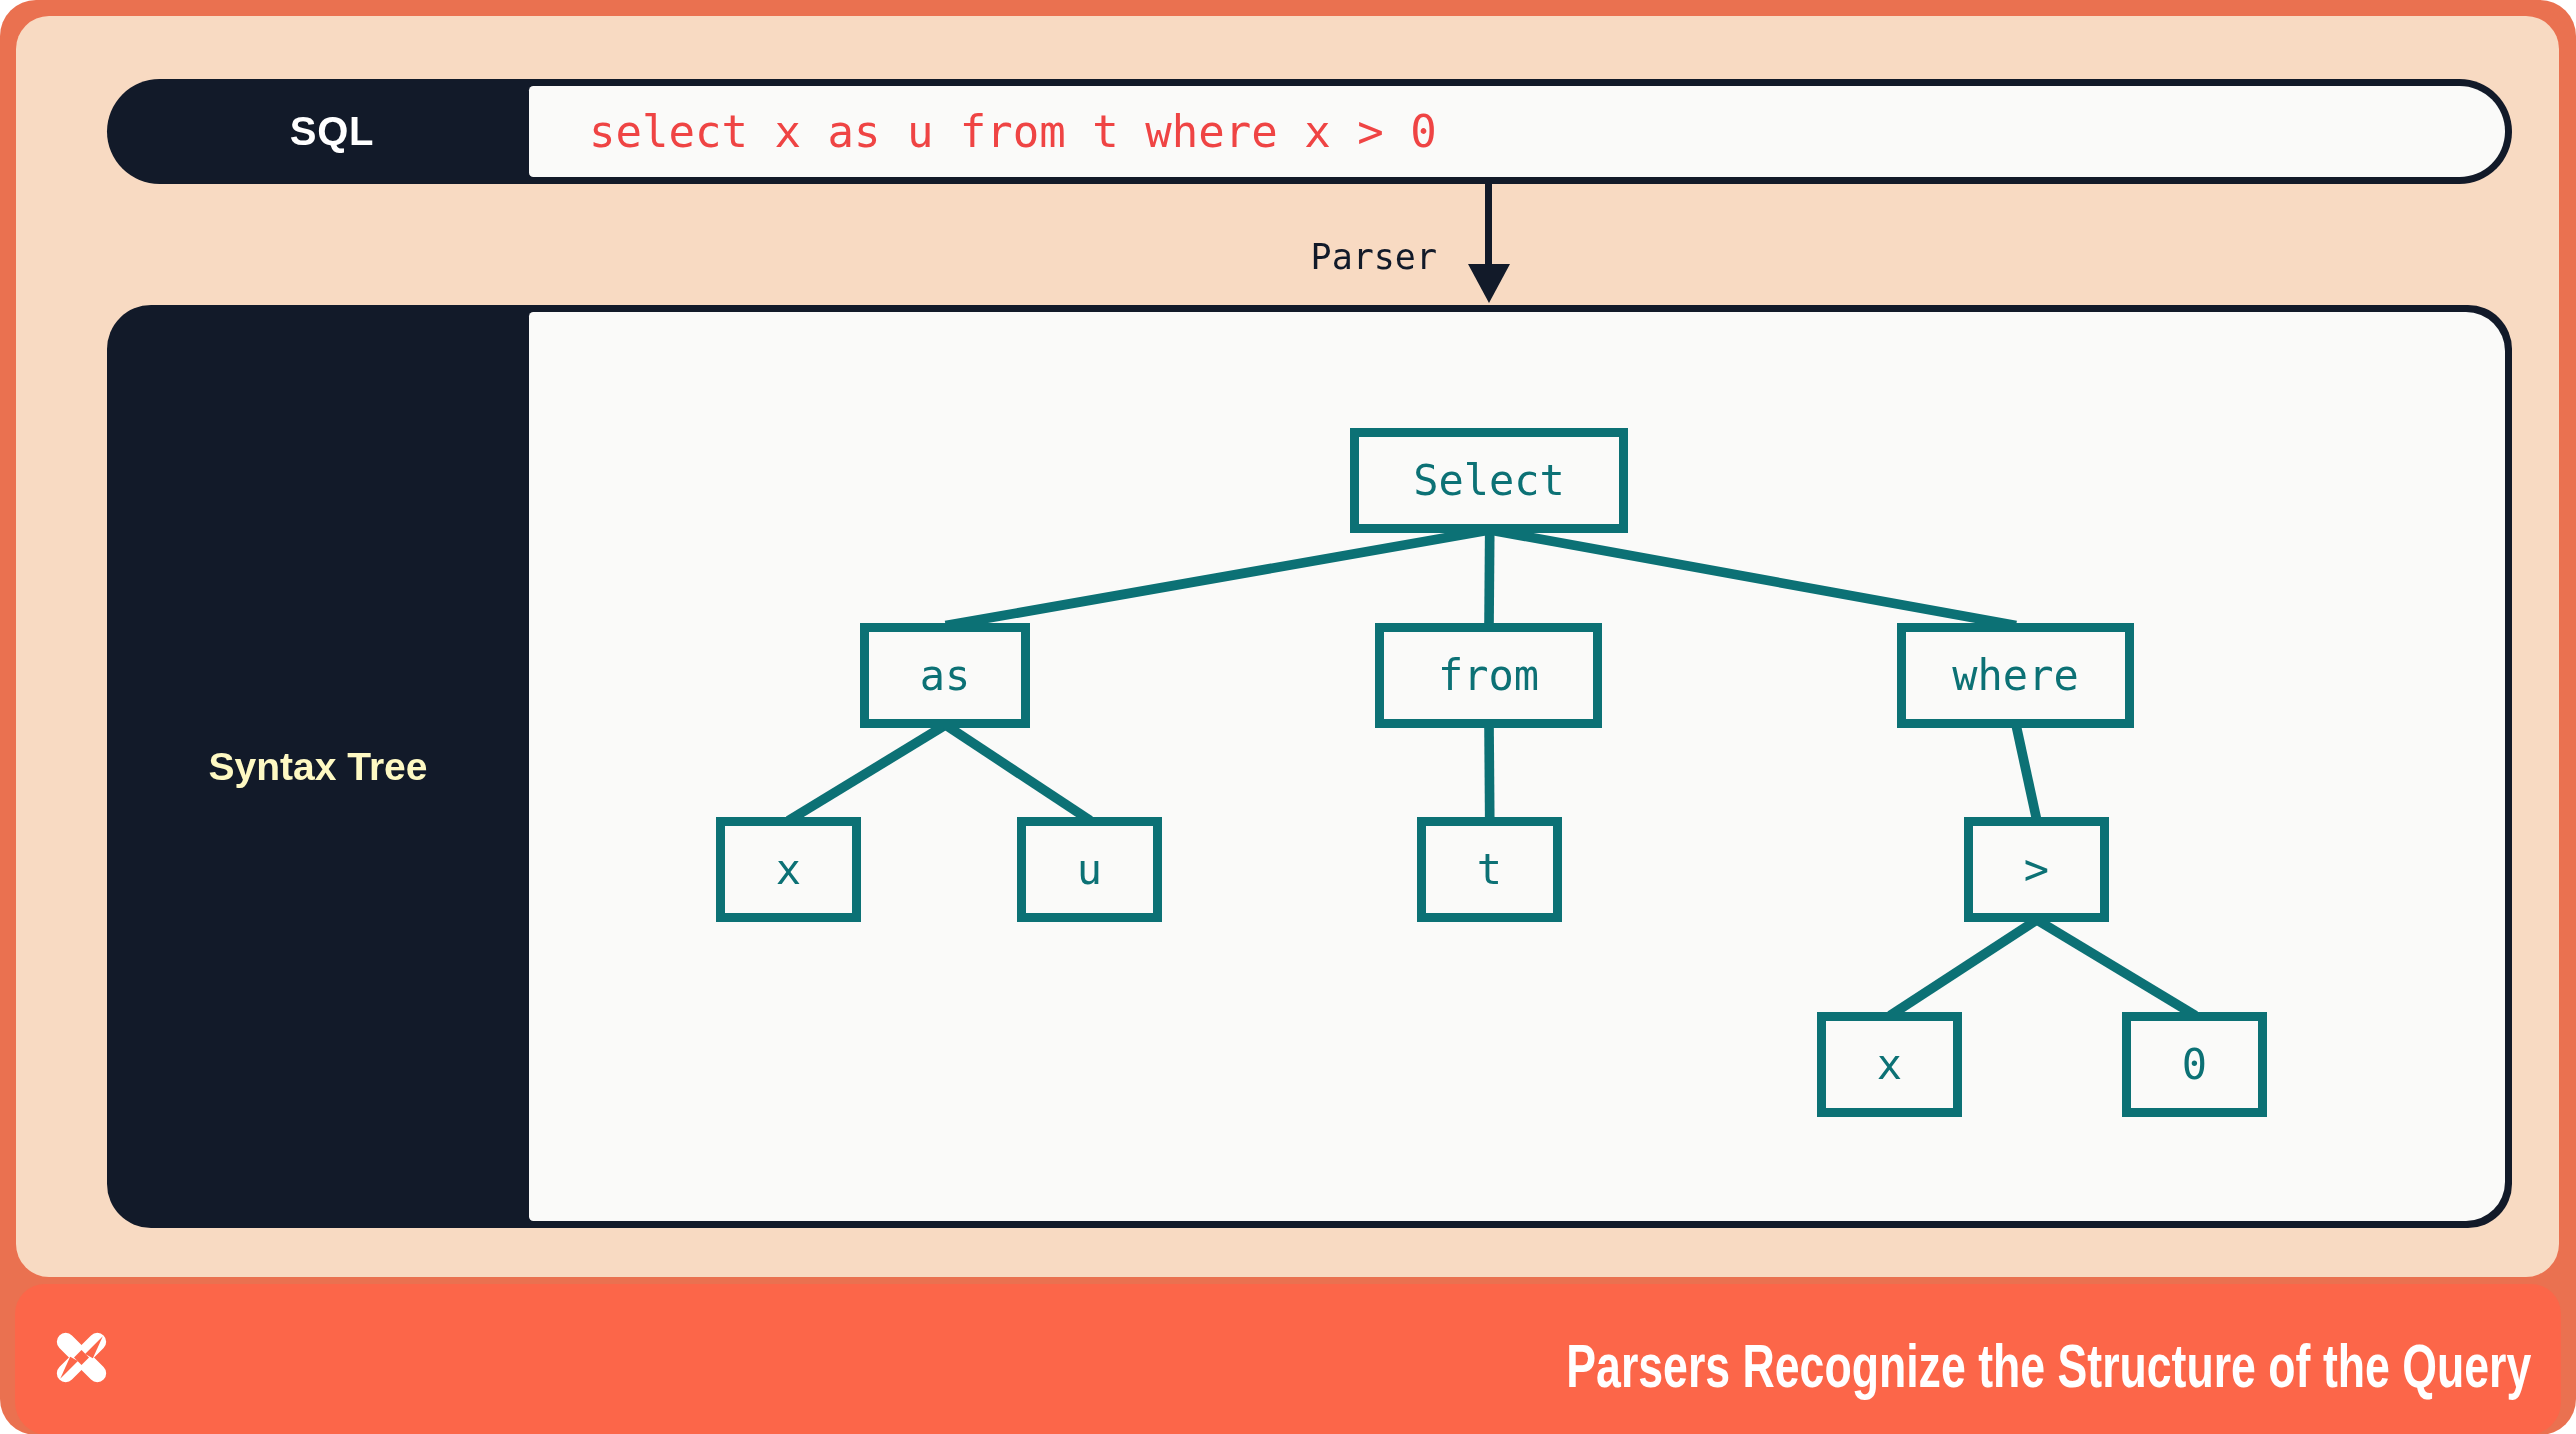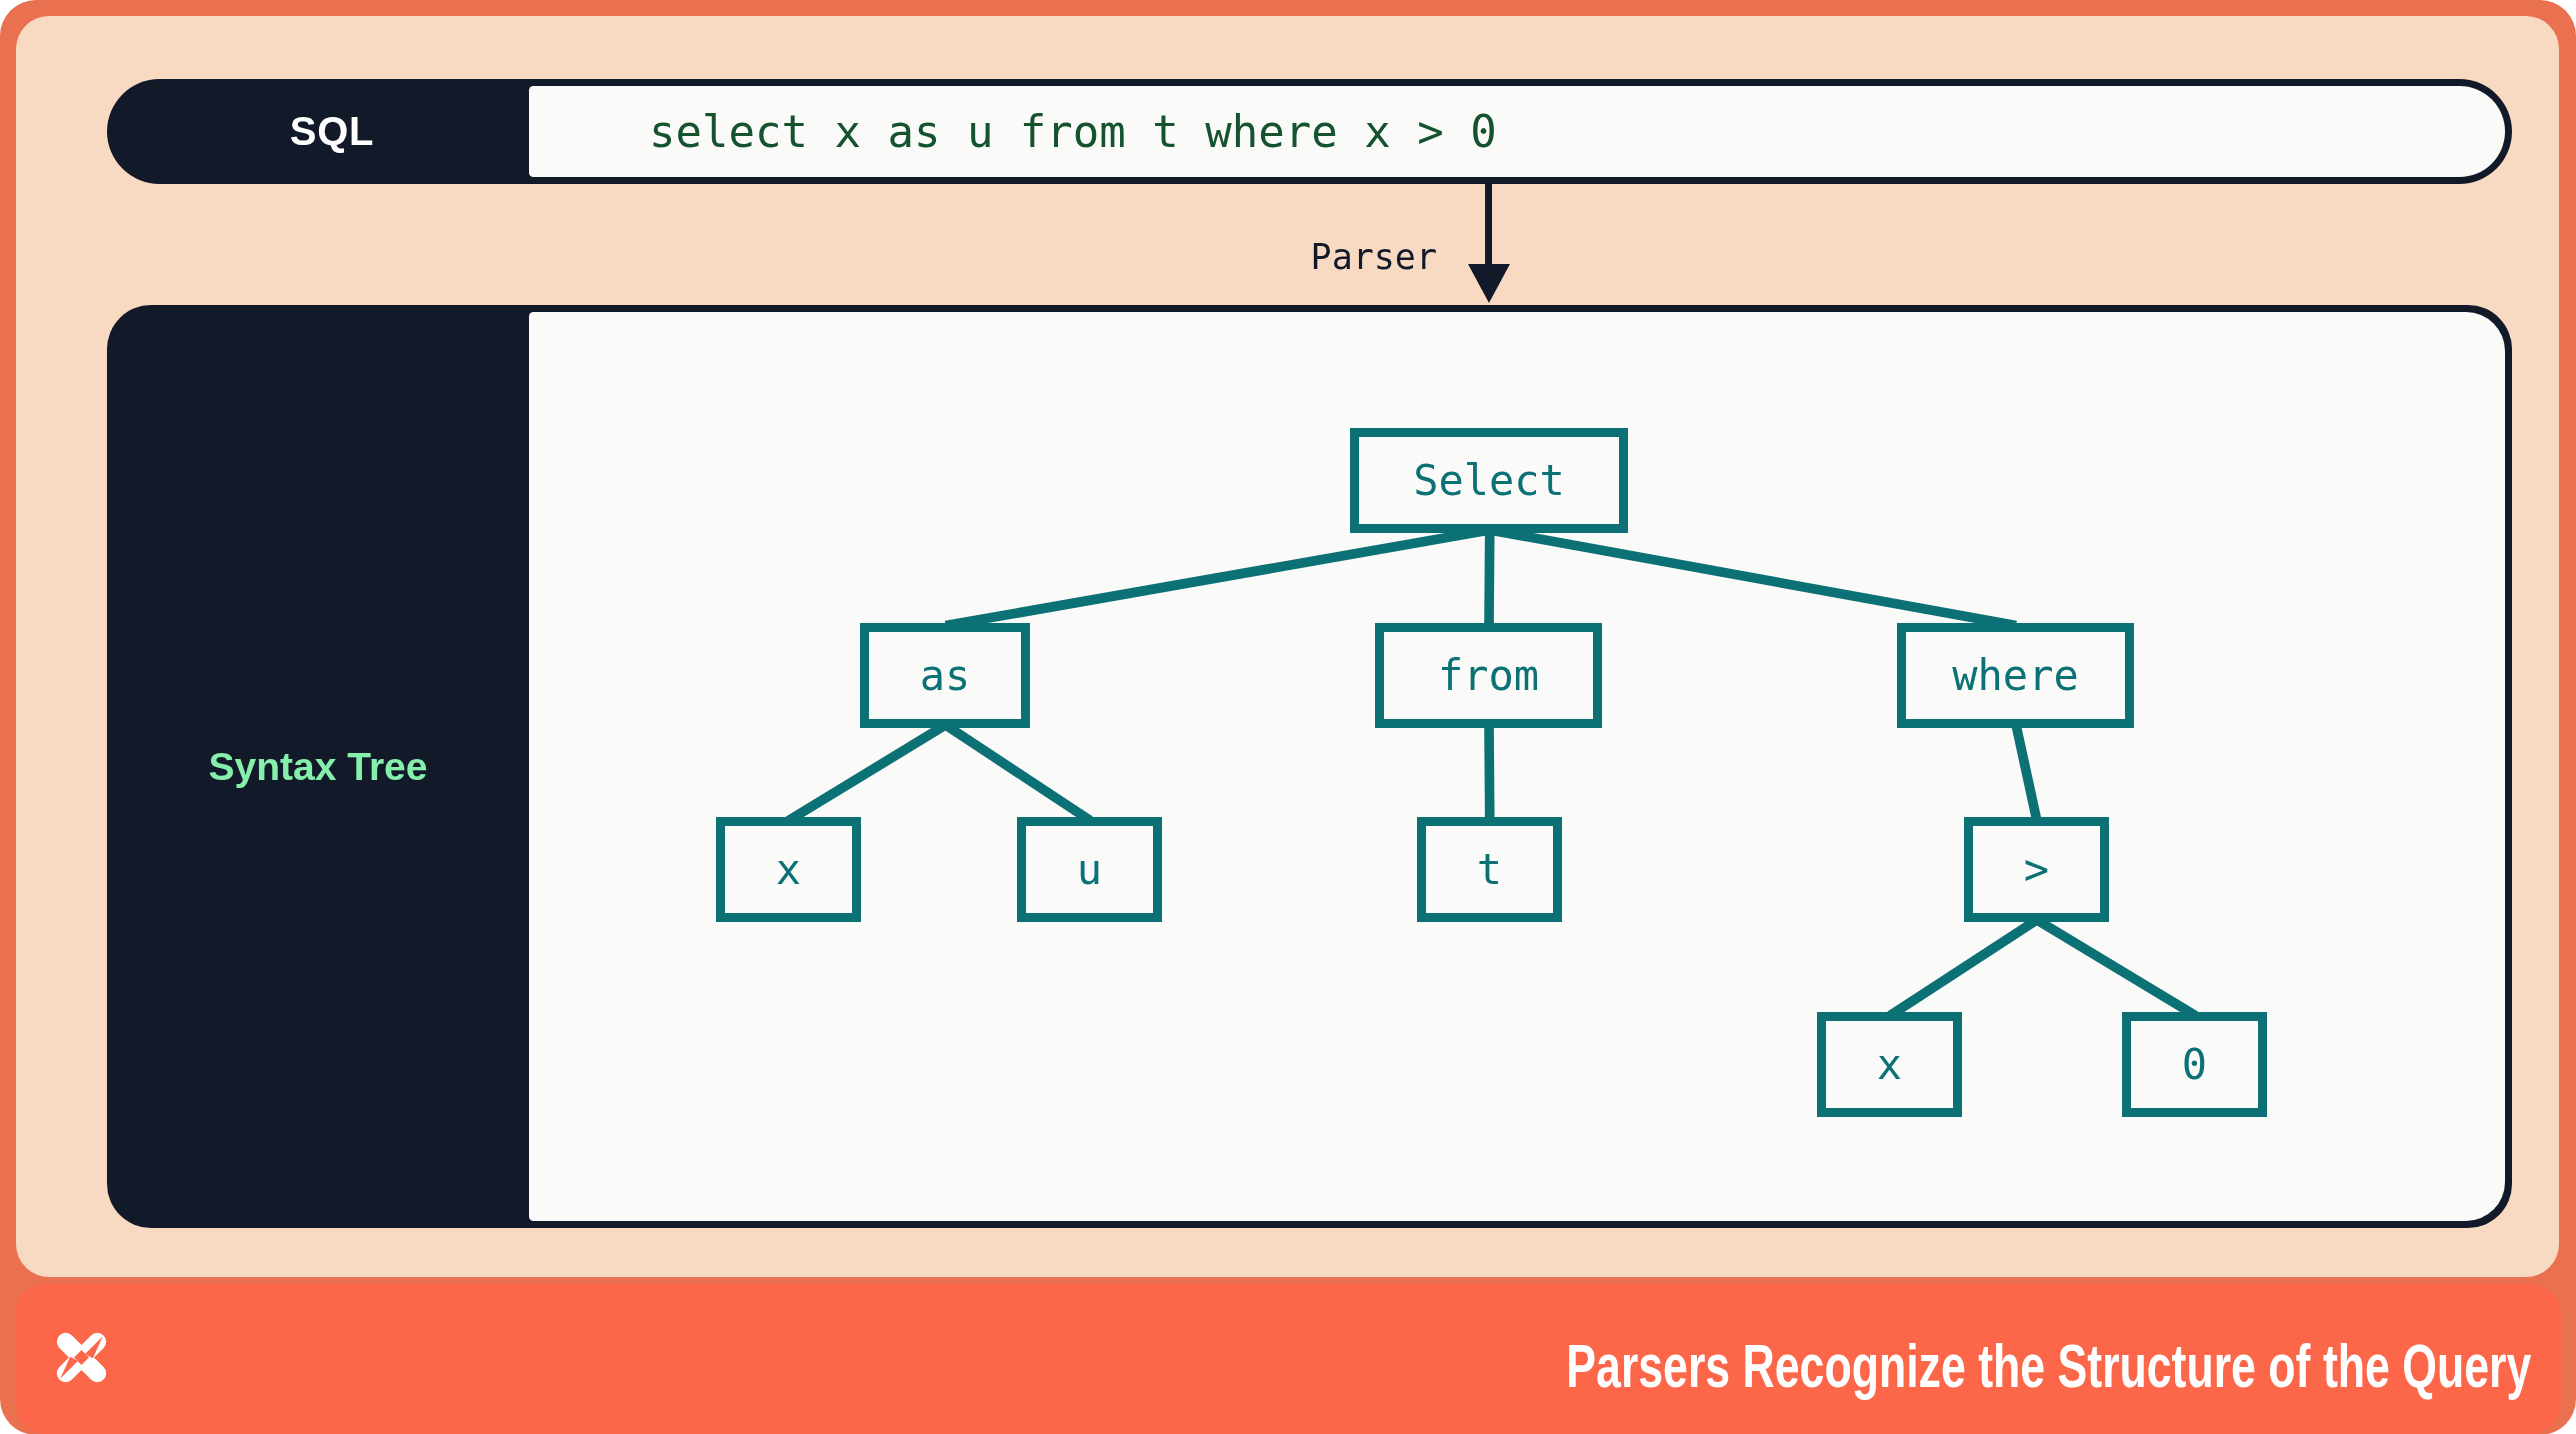--- a/index.html
+++ b/index.html
@@ -21,23 +21,23 @@
     position:absolute;left:14px;top:0;width:422px;height:100%;
     display:flex;align-items:center;justify-content:center;
   }
   .sql-label{color:#ffffff;font-size:40px;font-weight:700;letter-spacing:0.7px;}
   .sql-white{
     position:absolute;left:422px;top:7.4px;right:7.4px;bottom:7.4px;
     background:#FAFAF9;border-radius:4.4px 46px 46px 4.4px;
     display:flex;align-items:center;
   }
   .sql-query{
-    padding-left:120px;
+    padding-left:60px;
     font-family:"DejaVu Sans Mono",monospace;
-    font-size:44px;color:#14532d;white-space:pre;
+    font-size:44px;color:#ef4444;white-space:pre;
   }
   
   .arrow-line{position:absolute;left:1485px;top:184px;width:7.4px;height:83px;background:#121A29;}
   .arrow-head{
     position:absolute;left:1468px;top:264px;width:0;height:0;
     border-left:21px solid transparent;border-right:21px solid transparent;
     border-top:39px solid #121A29;
   }
   .parser-label{
     position:absolute;left:1215px;top:222px;width:222px;height:43px;
@@ -46,21 +46,21 @@
   }
   
   .tree-panel{
     position:absolute;left:107px;top:305px;width:2405px;height:923px;
     background:#121A29;border-radius:44px;
   }
   .tree-label-area{
     position:absolute;left:0;top:0;width:422px;height:100%;
     display:flex;align-items:center;justify-content:center;
   }
-  .tree-label{color:#86efac;font-size:39px;font-weight:700;}
+  .tree-label{color:#fef9c3;font-size:39px;font-weight:700;}
   .tree-white{
     position:absolute;left:422px;top:7.4px;right:7.4px;bottom:7.4px;
     background:#FAFAF9;border-radius:4.4px 39px 39px 4.4px;text-align:center;
   }
   #tree-canvas{position:absolute;left:0;top:0;width:100%;height:100%;}
   #tree-canvas svg{position:absolute;left:0;top:0;width:100%;height:100%;}
   .tree-node{
     position:absolute;box-sizing:border-box;
     background:#FAFAF9;border:9.6px solid #0C7175;
     display:flex;align-items:center;justify-content:center;

